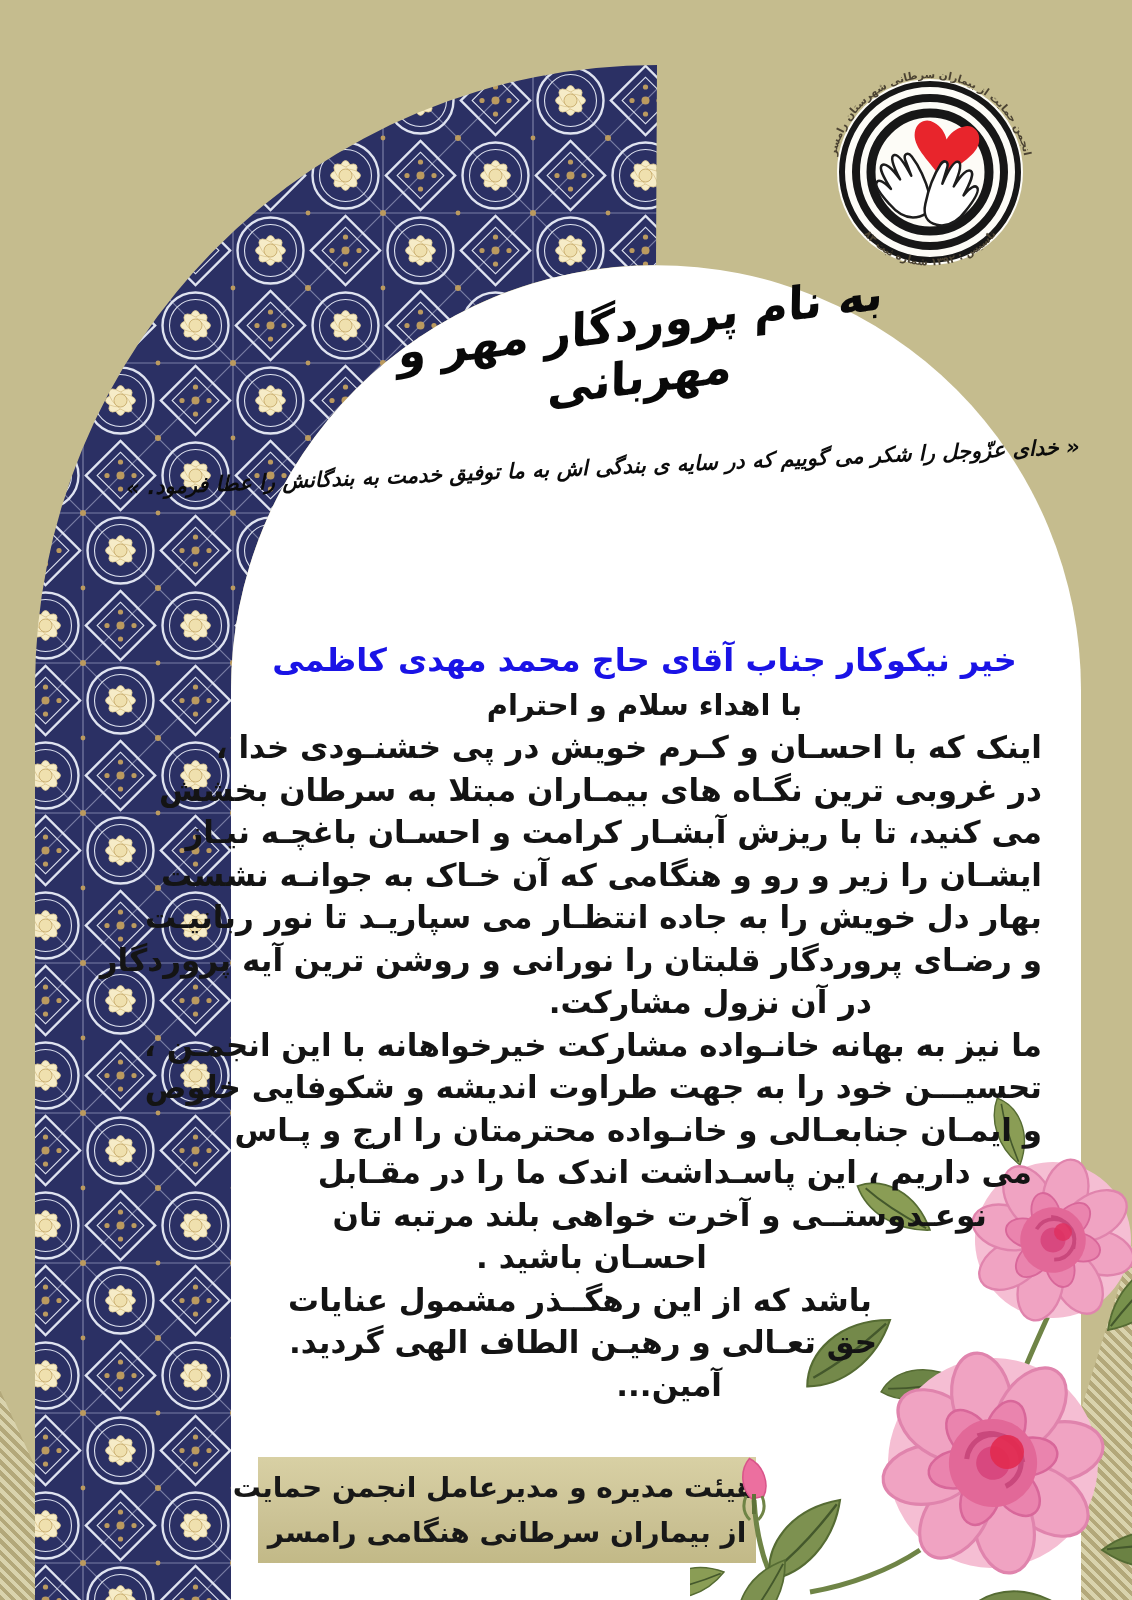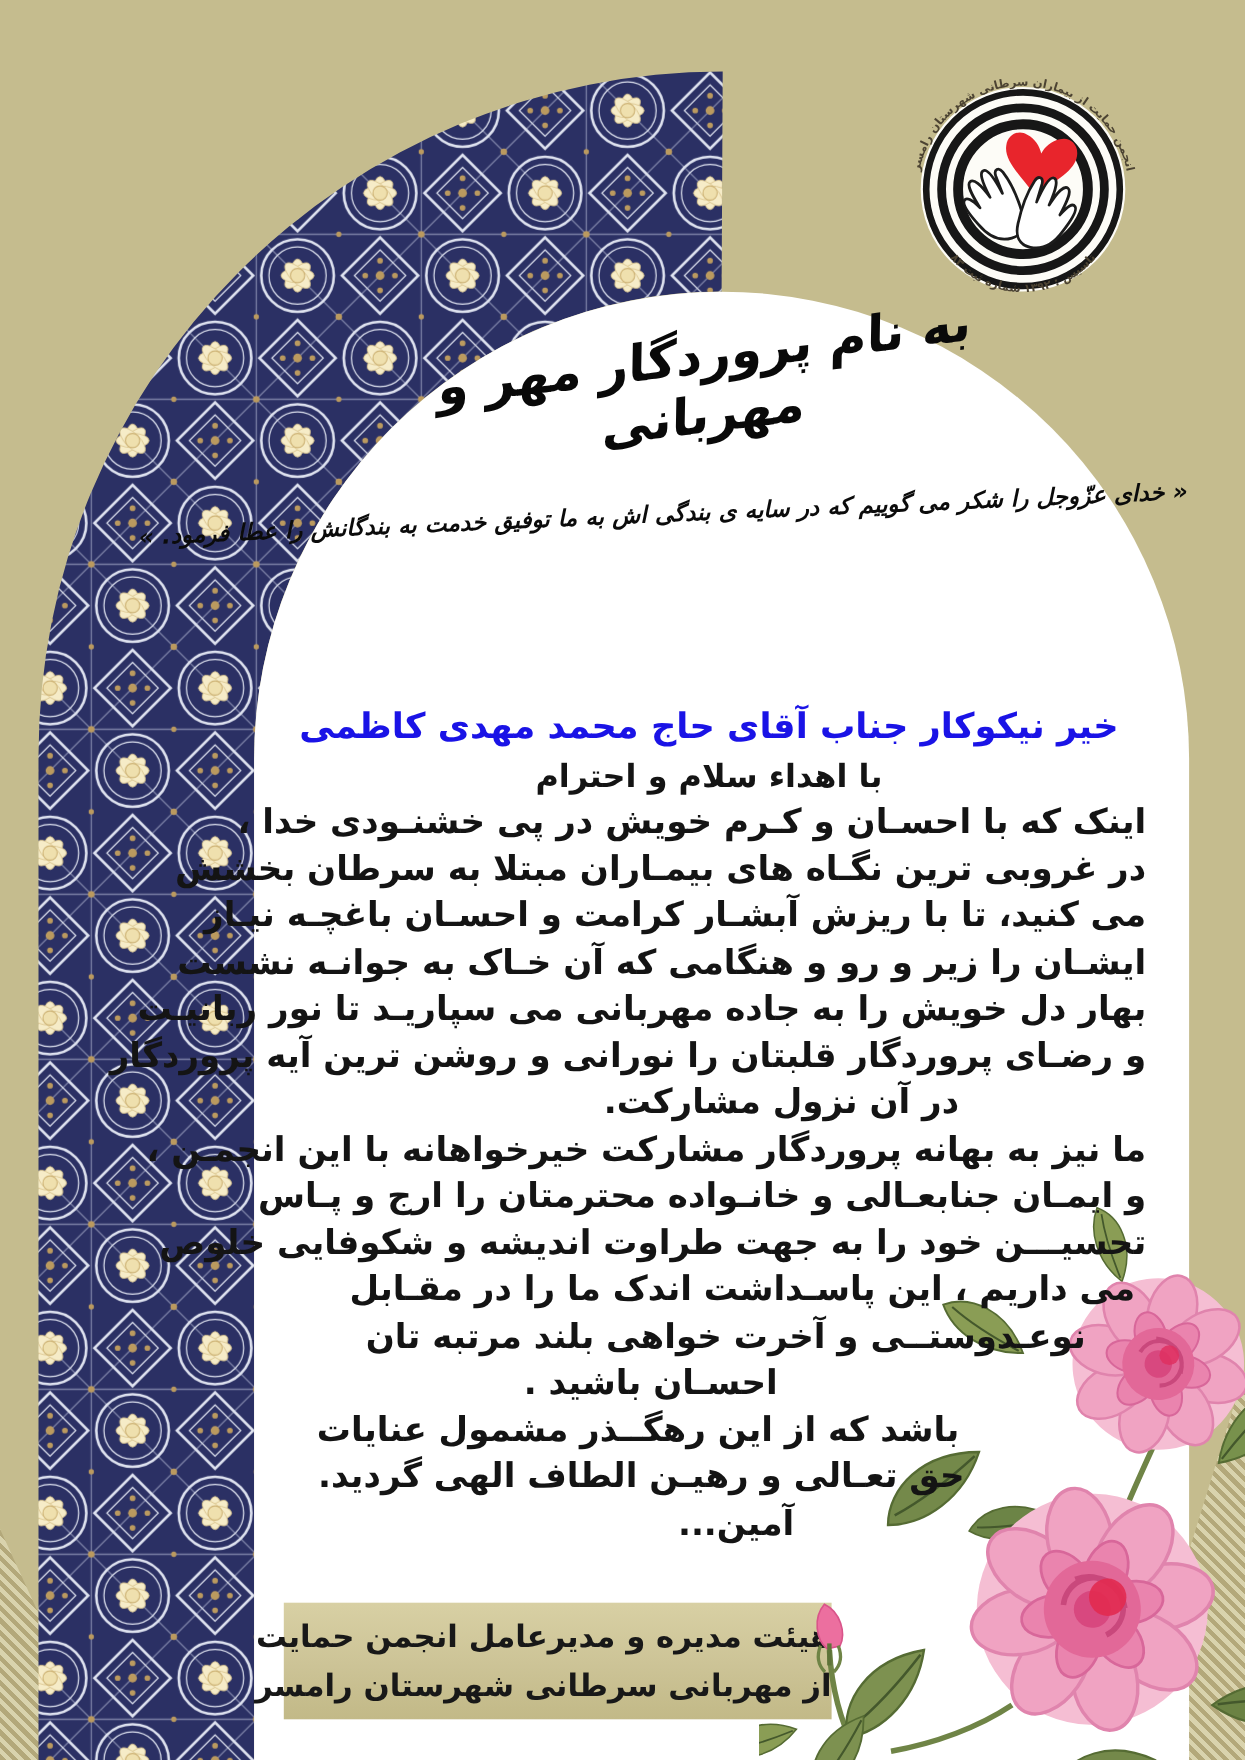--- a/index.html
+++ b/index.html
@@ -171,37 +171,37 @@
   <div class="bismillah">به نام پروردگار مهر و مهربانی</div>
   <div class="quote">« خدای عزّوجل را شکر می گوییم که در سایه ی بندگی اش به ما توفیق خدمت به بندگانش را عطا فرمود. »</div>
 
   <div class="letter">
     <div class="recipient">خیر نیکوکار جناب آقای حاج محمد مهدی کاظمی</div>
     <div class="greet">با اهداء سلام و احترام</div>
     <div class="bline">اینک که با احسـان و کـرم خویش در پی خشنـودی خدا ،</div>
     <div class="bline">در غروبی ترین نگـاه های بیمـاران مبتلا به سرطان بخشش</div>
     <div class="bline">می کنید، تا با ریزش آبشـار کرامت و احسـان باغچـه نیـاز</div>
     <div class="bline">ایشـان را زیر و رو و هنگامی که آن خـاک به جوانـه نشست</div>
-    <div class="bline">بهار دل خویش را به جاده مهربانی می سپاریـد تا نور ربانیـت</div>
+    <div class="bline">بهار دل خویش را به جاده انتظـار می سپاریـد تا نور ربانیـت</div>
     <div class="bline">و رضـای پروردگار قلبتان را نورانی و روشن ترین آیه پروردگار</div>
     <div class="bline ind-a">در آن نزول مشارکت.</div>
-    <div class="bline">ما نیز به بهانه پروردگار مشارکت خیرخواهانه با این انجمـن ،</div>
+    <div class="bline">ما نیز به بهانه خانـواده مشارکت خیرخواهانه با این انجمـن ،</div>
+    <div class="bline">تحسیـــن خود را به جهت طراوت اندیشه و شکوفایی خلوص</div>
     <div class="bline">و ایمـان جنابعـالی و خانـواده محترمتان را ارج و پـاس</div>
-    <div class="bline">تحسیـــن خود را به جهت طراوت اندیشه و شکوفایی خلوص</div>
     <div class="bline ind-b">می داریم ، این پاسـداشت اندک ما را در مقـابل</div>
     <div class="bline ind-c">نوعـدوستــی و آخرت خواهی بلند مرتبه تان</div>
     <div class="bline ind-d">احسـان باشید .</div>
     <div class="bline ind-e">باشد که از این رهگــذر مشمول عنایات</div>
     <div class="bline ind-f">حق تعـالی و رهیـن الطاف الهی گردید.</div>
     <div class="bline ind-g">آمین...</div>
   </div>
 
   <div class="sig">
     <div>هیئت مدیره و مدیرعامل انجمن حمایت</div>
-    <div>از مهربانی سرطانی شهرستان رامسر</div>
+    <div>از بیماران سرطانی هنگامی رامسر</div>
   </div>
 
   <svg class="roses" width="442" height="520" viewBox="0 0 442 520">
     <defs>
       <g id="leafg">
         <path d="M0,0 C14,-26 40,-38 62,-34 C58,-12 34,6 0,0 Z" fill="currentColor" stroke="#556b33" stroke-width="1.4"></path>
         <path d="M3,-2 C22,-14 42,-24 57,-29" stroke="#44582c" stroke-width="1.6" fill="none"></path>
       </g>
       <g id="bloom">
         <circle r="50" fill="#f5bed3"></circle>

